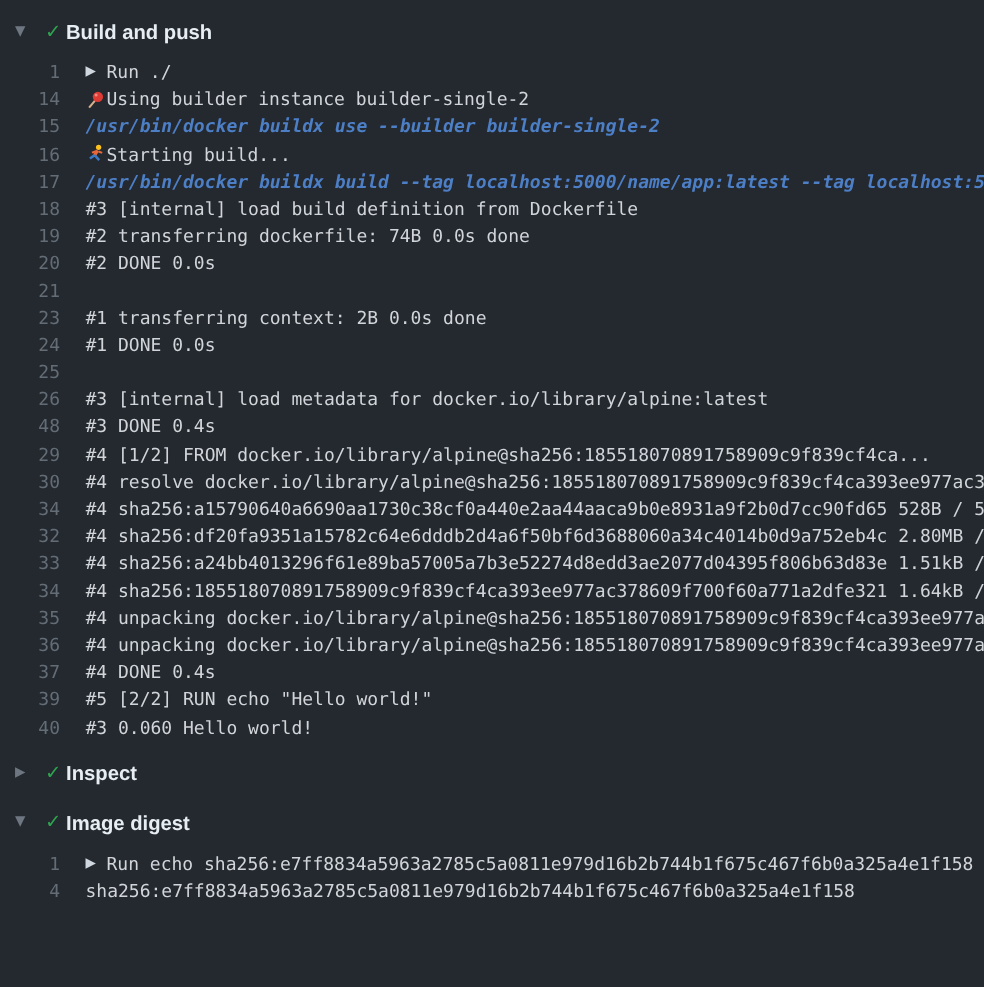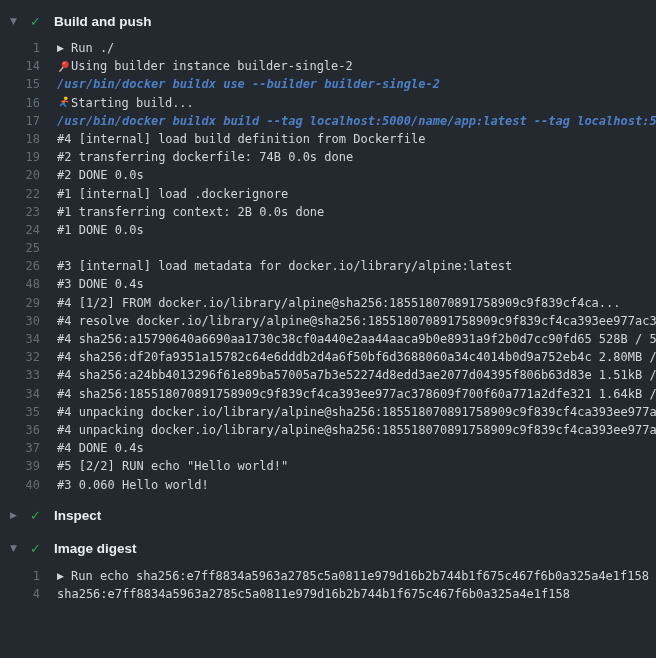--- a/index.html
+++ b/index.html
@@ -19,21 +19,21 @@
   .caret{
     width:12px;flex:none;color:var(--caret);font-size:9px;line-height:1;
     font-family:"DejaVu Sans",sans-serif;
   }
   .check{
     width:14px;flex:none;margin-left:8px;color:var(--check);
     font-size:13px;font-weight:bold;line-height:1;
     font-family:"DejaVu Sans",sans-serif;
   }
   .title{
-    margin-left:10px;color:var(--title);font-weight:600;font-size:13.5px;
+    color:var(--title);font-weight:600;font-size:13.5px;
     white-space:nowrap;
   }
   .lines{margin-top:7px;margin-bottom:2px;}
   .section{margin-bottom:11px;}
   .line{
     display:flex;height:18.2px;line-height:18.2px;overflow:hidden;
     font-family:"DejaVu Sans Mono",monospace;font-size:12px;white-space:pre;
   }
   .num{
     width:40px;flex:none;text-align:right;color:var(--num);cursor:pointer;
@@ -105,42 +105,42 @@
     <span class="num">17</span>
     <span class="line-body">
       
       <span class="text command">/usr/bin/docker buildx build --tag localhost:5000/name/app:latest --tag localhost:5000/name/app</span>
     </span>
   </div>
         <div class="line">
     <span class="num">18</span>
     <span class="line-body">
       
-      <span class="text">#4 [internal] load build definition from Dockerfile</span>
+      <span class="text">#3 [internal] load build definition from Dockerfile</span>
     </span>
   </div>
         <div class="line">
     <span class="num">19</span>
     <span class="line-body">
       
       <span class="text">#2 transferring dockerfile: 74B 0.0s done</span>
     </span>
   </div>
         <div class="line">
     <span class="num">20</span>
     <span class="line-body">
       
       <span class="text">#2 DONE 0.0s</span>
     </span>
   </div>
         <div class="line">
-    <span class="num">22</span>
-    <span class="line-body">
-      
-      <span class="text">#1 [internal] load .dockerignore</span>
+    <span class="num">21</span>
+    <span class="line-body">
+      
+      <span class="text"></span>
     </span>
   </div>
         <div class="line">
     <span class="num">23</span>
     <span class="line-body">
       
       <span class="text">#1 transferring context: 2B 0.0s done</span>
     </span>
   </div>
         <div class="line">

